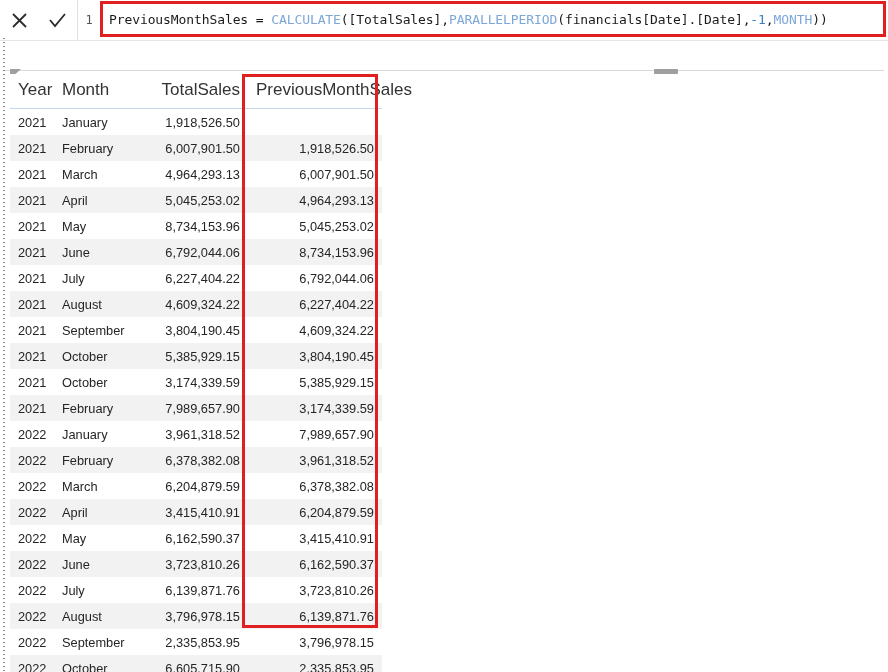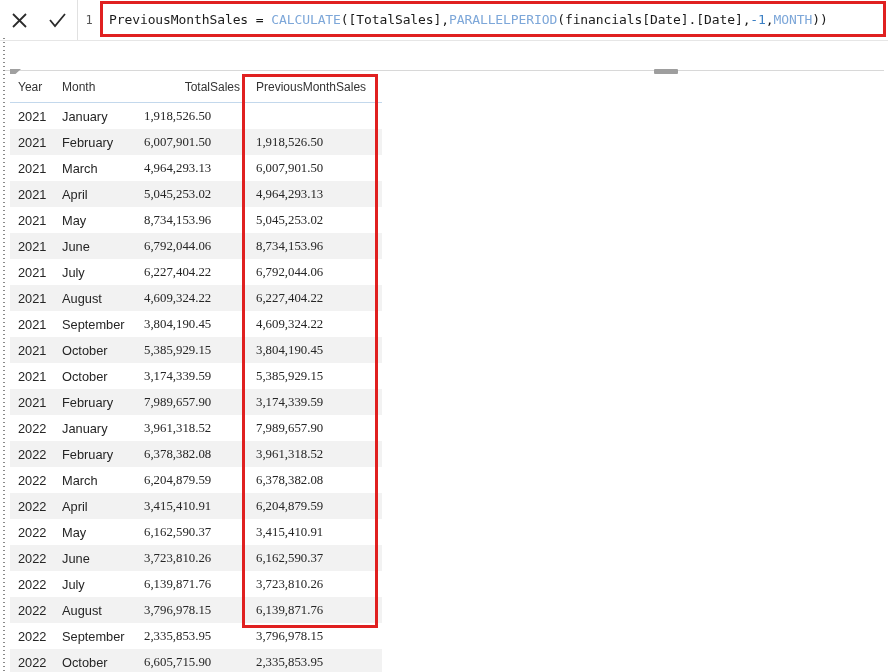--- a/index.html
+++ b/index.html
@@ -142,30 +142,30 @@
     color: #252525;
   }
   table.grid th {
     font-weight: normal;
     text-align: left;
     padding: 6px 8px 8px 8px;
     color: #333333;
     background: #ffffff;
     border-bottom: 1.5px solid #c3d8ec;
     vertical-align: bottom;
-    font-size: 12px;
+    font-size: 17px;
     white-space: nowrap;
   }
   table.grid th.num { text-align: right; }
   table.grid td {
     padding: 4px 8px;
     white-space: nowrap;
     height: 18px;
   }
-  table.grid td.num { text-align: left; font-family: Liberation Serif, serif; }
+  table.grid td.num { text-align: right; }
   table.grid tbody tr.alt td { background: #f2f2f2; }
   table.grid tbody tr td { background: #ffffff; }
 
   col.c-year  { width: 44px; }
   col.c-month { width: 82px; }
   col.c-total { width: 112px; }
   col.c-prev  { width: 134px; }
 
   
   .col-highlight {

